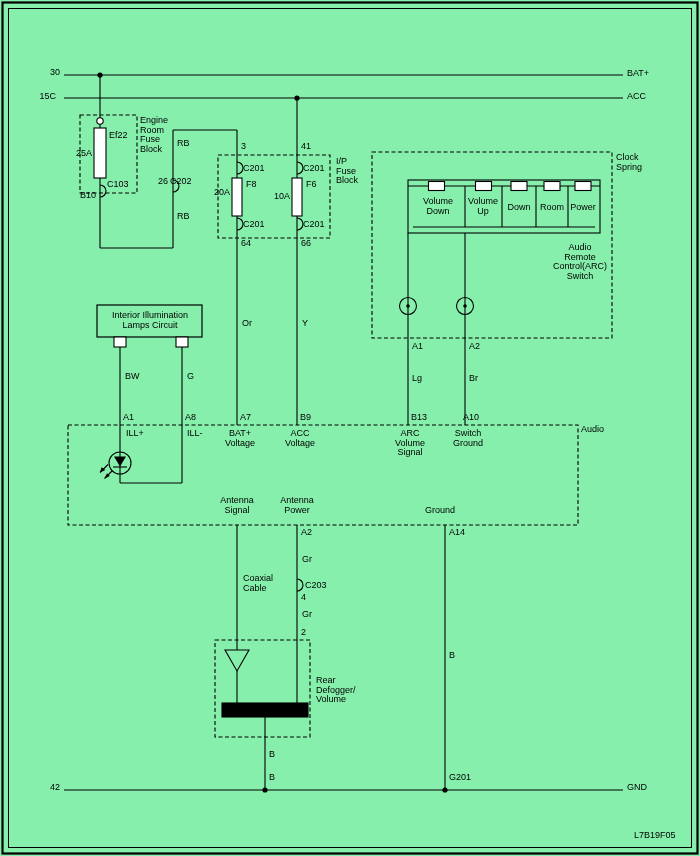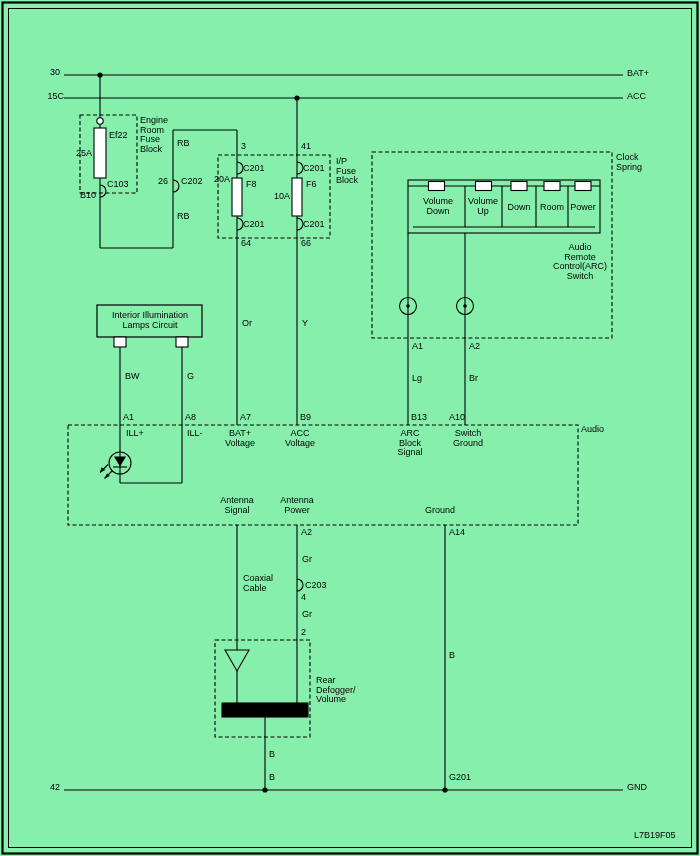--- a/index.html
+++ b/index.html
@@ -108,46 +108,46 @@
       <line x1="265" y1="717" x2="265" y2="790"></line>
     </g>
     <g>
       <line x1="445" y1="525" x2="445" y2="790"></line>
     </g>
   </g>
 </svg>
 
 <span class="lbl r" style="left:60px;top:68px">30</span>
 <span class="lbl" style="left:627px;top:69px">BAT+</span>
-<span class="lbl r" style="left:64px;top:92px">15C</span>
+<span class="lbl r" style="left:56px;top:92px">15C</span>
 <span class="lbl" style="left:627px;top:92px">ACC</span>
 <span class="lbl r" style="left:60px;top:783px">42</span>
 <span class="lbl" style="left:627px;top:783px">GND</span>
 
 <span class="lbl" style="left:140px;top:116px">Engine
 Room
 Fuse
 Block</span>
 <span class="lbl" style="left:109px;top:131px">Ef22</span>
 <span class="lbl r" style="left:92px;top:149px">25A</span>
 <span class="lbl" style="left:107px;top:180px">C103</span>
 <span class="lbl r" style="left:96px;top:191px">B10</span>
 
 <span class="lbl" style="left:177px;top:139px">RB</span>
 <span class="lbl r" style="left:168px;top:177px">26</span>
-<span class="lbl" style="left:181px;top:177px">C202</span>
+<span class="lbl" style="left:170px;top:177px">C202</span>
 <span class="lbl" style="left:177px;top:212px">RB</span>
 
 <span class="lbl" style="left:241px;top:142px">3</span>
 <span class="lbl" style="left:301px;top:142px">41</span>
 <span class="lbl" style="left:243px;top:164px">C201</span>
 <span class="lbl" style="left:303px;top:164px">C201</span>
 <span class="lbl" style="left:246px;top:180px">F8</span>
 <span class="lbl" style="left:306px;top:180px">F6</span>
-<span class="lbl r" style="left:230px;top:175px">20A</span>
+<span class="lbl r" style="left:230px;top:188px">20A</span>
 <span class="lbl r" style="left:290px;top:192px">10A</span>
 <span class="lbl" style="left:243px;top:220px">C201</span>
 <span class="lbl" style="left:303px;top:220px">C201</span>
 <span class="lbl" style="left:241px;top:239px">64</span>
 <span class="lbl" style="left:301px;top:239px">66</span>
 <span class="lbl" style="left:336px;top:157px">I/P
 Fuse
 Block</span>
 <span class="lbl" style="left:242px;top:319px">Or</span>
 <span class="lbl" style="left:302px;top:319px">Y</span>
@@ -173,29 +173,29 @@
 <span class="lbl c" style="left:150px;top:311px">Interior Illumination
 Lamps Circuit</span>
 <span class="lbl" style="left:125px;top:372px">BW</span>
 <span class="lbl" style="left:187px;top:372px">G</span>
 
 <span class="lbl" style="left:123px;top:413px">A1</span>
 <span class="lbl" style="left:185px;top:413px">A8</span>
 <span class="lbl" style="left:240px;top:413px">A7</span>
 <span class="lbl" style="left:300px;top:413px">B9</span>
 <span class="lbl" style="left:411px;top:413px">B13</span>
-<span class="lbl" style="left:449px;top:413px">A10</span>
+<span class="lbl" style="left:463px;top:413px">A10</span>
 <span class="lbl" style="left:126px;top:429px">ILL+</span>
 <span class="lbl" style="left:187px;top:429px">ILL-</span>
 <span class="lbl c" style="left:240px;top:429px">BAT+
 Voltage</span>
 <span class="lbl c" style="left:300px;top:429px">ACC
 Voltage</span>
 <span class="lbl c" style="left:410px;top:429px">ARC
-Block
+Volume
 Signal</span>
 <span class="lbl c" style="left:468px;top:429px">Switch
 Ground</span>
 <span class="lbl" style="left:581px;top:425px">Audio</span>
 <span class="lbl c" style="left:237px;top:496px">Antenna
 Signal</span>
 <span class="lbl c" style="left:297px;top:496px">Antenna
 Power</span>
 <span class="lbl c" style="left:440px;top:506px">Ground</span>
 <span class="lbl" style="left:301px;top:528px">A2</span>

